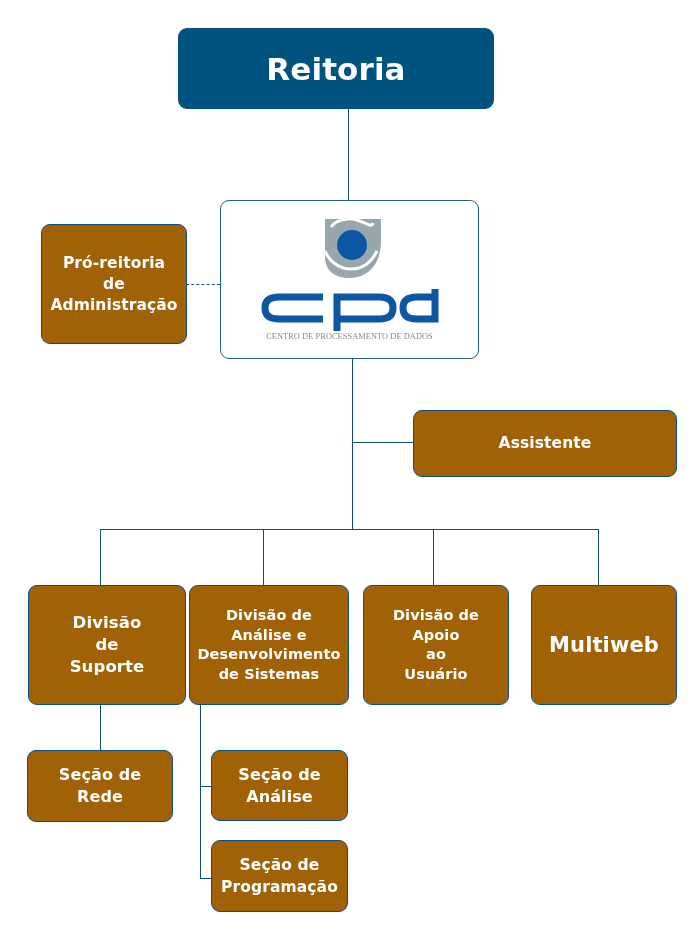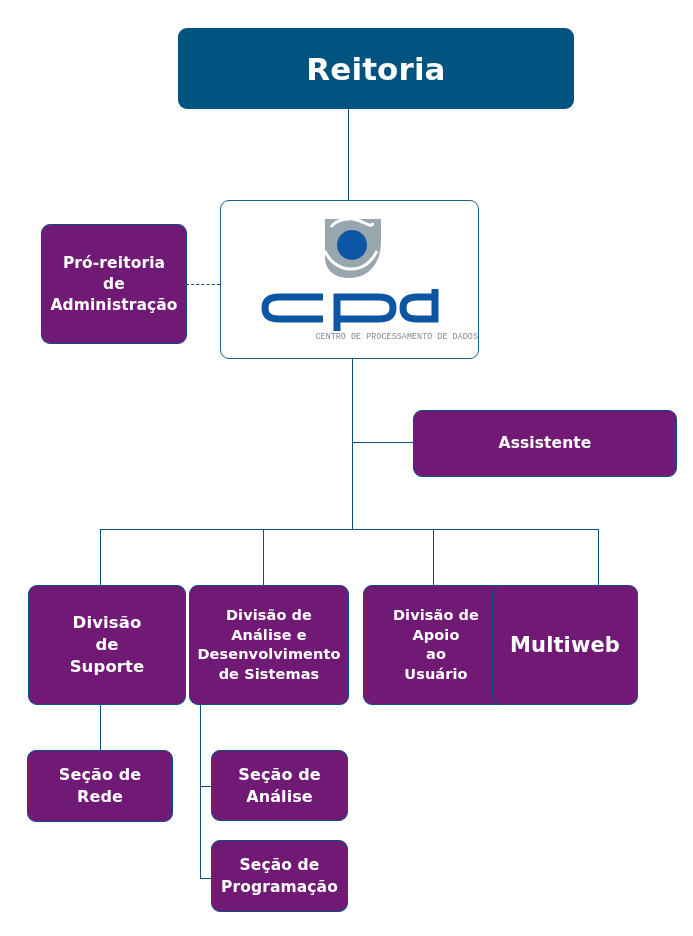--- a/index.html
+++ b/index.html
@@ -1,48 +1,48 @@
 <!DOCTYPE html>
 <html><head>
 <meta charset="utf-8">
 <style>
   html, body { margin: 0; padding: 0; background: #ffffff; }
   body { width: 693px; height: 936px; position: relative; overflow: hidden;
          font-family: "DejaVu Sans", "Liberation Sans", sans-serif; }
   .box { position: absolute; box-sizing: border-box; border-radius: 9px;
          display: flex; align-items: center; justify-content: center; text-align: center;
          color: #ffffff; font-weight: bold; }
-  .box.blue { background: #701a75; border: 1px solid #0d4f80; }
+  .box.blue { background: #a16207; border: 1px solid #0d4f80; }
   .box.dark { background: #00527f; }
   .box .label { white-space: pre-line; line-height: 21px; font-size: 15.5px; letter-spacing: 0.1px; }
   .line { position: absolute; background: #0d4f80; }
   .dash { position: absolute; height: 0; border-top: 1px dashed #0d4f80; }
   #cpd { position: absolute; left: 220px; top: 200px; width: 259px; height: 159px;
          box-sizing: border-box; border: 1px solid #1f5f8f; border-radius: 9px; background: #fff; }
-  #cpd-sub { position: absolute; left: 0; right: 0; top: 131px; text-align: right;
-             font-family: Liberation Mono, monospace; font-size: 8.3px; color: #7d8c96; letter-spacing: 0.1px; }
+  #cpd-sub { position: absolute; left: 0; right: 0; top: 131px; text-align: center;
+             font-family: Liberation Serif, serif; font-size: 8.3px; color: #7d8c96; letter-spacing: 0.1px; }
 </style>
 </head>
 <body>
 
 <div class="line" style="left:348px; top:108px; width:1px; height:93px;"></div>
 <div class="dash" style="left:186px; top:284px; width:34px;"></div>
 <div class="line" style="left:352px; top:358px; width:1px; height:172px;"></div>
 <div class="line" style="left:352px; top:442px; width:61px; height:1px;"></div>
 <div class="line" style="left:100px; top:529px; width:499px; height:1px;"></div>
 <div class="line" style="left:100px; top:529px; width:1px; height:56px;"></div>
 <div class="line" style="left:263px; top:529px; width:1px; height:56px;"></div>
 <div class="line" style="left:433px; top:529px; width:1px; height:56px;"></div>
 <div class="line" style="left:598px; top:529px; width:1px; height:56px;"></div>
 <div class="line" style="left:100px; top:704px; width:1px; height:46px;"></div>
 <div class="line" style="left:200px; top:704px; width:1px; height:175px;"></div>
 <div class="line" style="left:200px; top:786px; width:11px; height:1px;"></div>
 <div class="line" style="left:200px; top:878px; width:11px; height:1px;"></div>
 
-<div class="box dark" style="left:178px; top:28px; width:396px; height:81px;">
+<div class="box dark" style="left:178px; top:28px; width:316px; height:81px;">
   <span class="label" style="font-size:31px; line-height:36px;">Reitoria</span>
 </div>
 
 <div id="cpd">
   <svg width="258" height="130" viewBox="0 0 258 130" style="position:absolute; left:0; top:0;">
 
     <path d="M104 18 H160 V40 C160 62 148 77 128 77 C112 77 104 68 104 56 Z" fill="#98a6ae"></path>
     <path d="M110 26 C114 20 124 17 132 18 C144 20 150 28 152 22" fill="none" stroke="#ffffff" stroke-width="3"></path>
     <path d="M104 50 C108 60 118 68 130 68 C142 68 150 62 156 50" fill="none" stroke="#ffffff" stroke-width="3"></path>
     <circle cx="131" cy="44" r="15" fill="#0d56a3"></circle>
@@ -76,21 +76,21 @@
 Análise e
 Desenvolvimento
 de Sistemas</span>
 </div>
 <div class="box blue" style="left:363px; top:585px; width:146px; height:120px;">
   <span class="label" style="font-size:14.5px; line-height:19.5px;">Divisão de
 Apoio
 ao
 Usuário</span>
 </div>
-<div class="box blue" style="left:492px; top:585px; width:146px; height:120px;">
+<div class="box blue" style="left:531px; top:585px; width:146px; height:120px;">
   <span class="label" style="font-size:21px; line-height:26px;">Multiweb</span>
 </div>
 
 <div class="box blue" style="left:27px; top:750px; width:146px; height:72px;">
   <span class="label" style="font-size:16px; line-height:22px;">Seção de
 Rede</span>
 </div>
 <div class="box blue" style="left:211px; top:750px; width:137px; height:71px;">
   <span class="label" style="font-size:16px; line-height:22px;">Seção de
 Análise</span>

